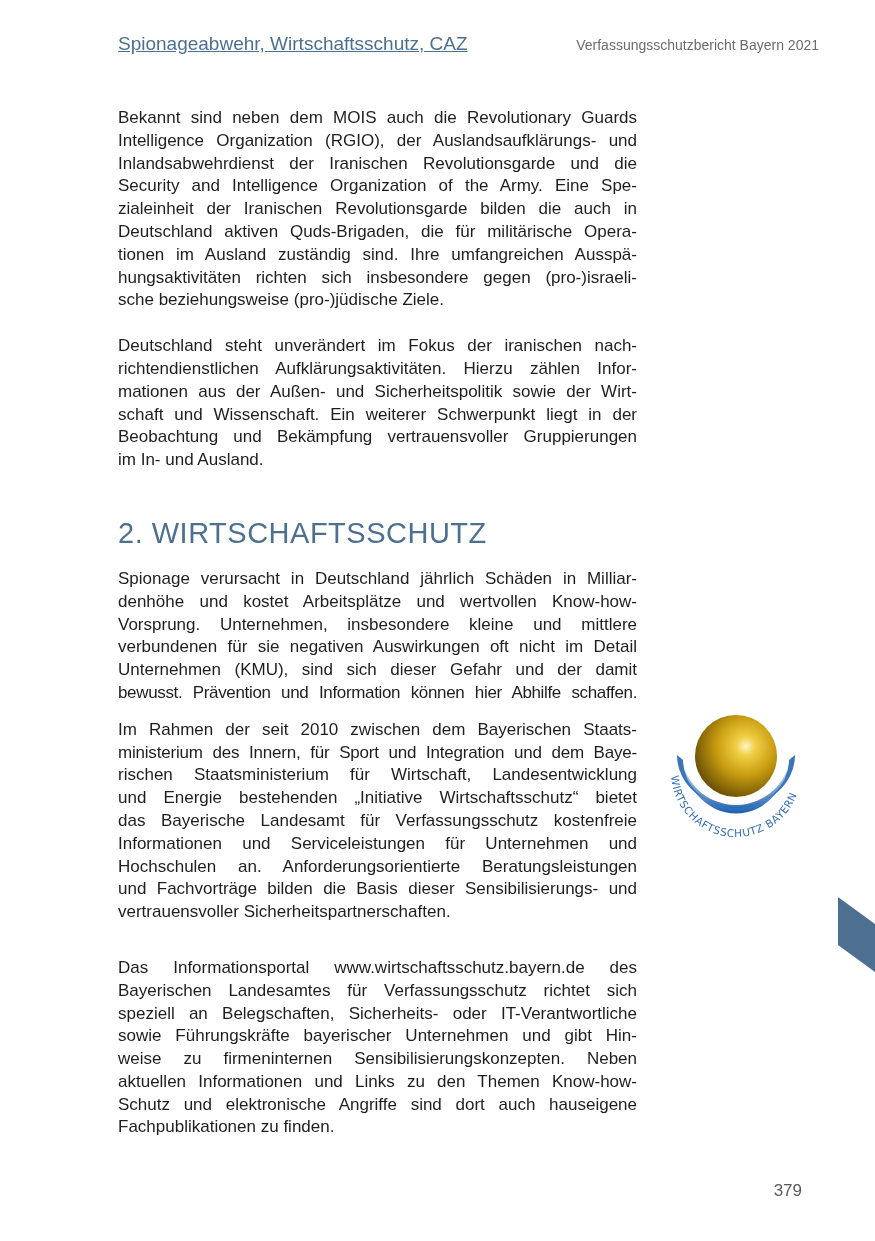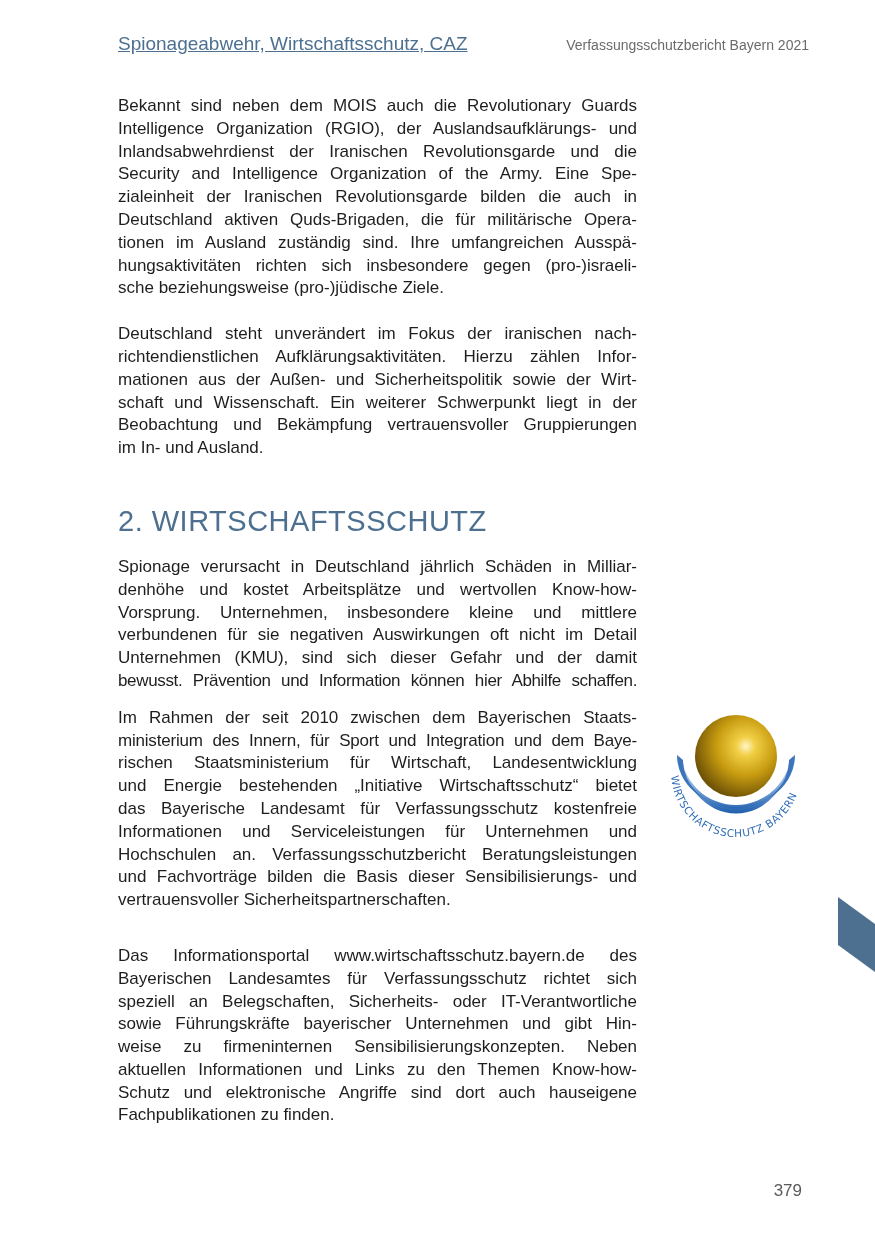--- a/index.html
+++ b/index.html
@@ -20,21 +20,21 @@
       left: 118px;
       top: 33px;
       font-size: 19px;
       color: #4e7090;
       letter-spacing: 0px;
       white-space: nowrap;
       text-decoration: underline;
     }
     .running-head-right {
       position: absolute;
-      right: 66px;
+      right: 56px;
       top: 37px;
       font-size: 14px;
       color: #6b6b6b;
       white-space: nowrap;
     }
     .content {
       position: absolute;
       left: 118px;
       top: 95px;
       width: 519px;
@@ -49,21 +49,21 @@
     }
     .para .line {
       display: block;
       text-align: justify;
       text-align-last: justify;
       white-space: nowrap;
     }
     .para .line.last {
       text-align-last: left;
     }
-    .para.p1 { margin-top: 0; }
+    .para.p1 { margin-top: 12px; }
     .para.p2 { margin-top: 23px; }
     .section-heading {
       margin: 46px 0 0 0;
       font-size: 29px;
       font-weight: normal;
       color: #4e7090;
       letter-spacing: 0.5px;
       line-height: 30px;
     }
     .para.p3 { margin-top: 20px; }
@@ -134,21 +134,21 @@
       <span class="line" style="letter-spacing:-0.35px">bewusst. Prävention und Information können hier Abhilfe schaffen.</span>
     </p>
 
     <p class="para p4">
       <span class="line">Im Rahmen der seit 2010 zwischen dem Bayerischen Staats-</span>
       <span class="line" style="letter-spacing:-0.2px">ministerium des Innern, für Sport und Integration und dem Baye-</span>
       <span class="line">rischen Staatsministerium für Wirtschaft, Landesentwicklung</span>
       <span class="line">und Energie bestehenden „Initiative Wirtschaftsschutz“ bietet</span>
       <span class="line">das Bayerische Landesamt für Verfassungsschutz kostenfreie</span>
       <span class="line">Informationen und Serviceleistungen für Unternehmen und</span>
-      <span class="line">Hochschulen an. Verfassungsschutzbericht Beratungsleistungen</span>
+      <span class="line">Hochschulen an. Anforderungsorientierte Beratungsleistungen</span>
       <span class="line">und Fachvorträge bilden die Basis dieser Sensibilisierungs- und</span>
       <span class="line last">vertrauensvoller Sicherheitspartnerschaften.</span>
     </p>
 
     <p class="para p5">
       <span class="line">Das Informationsportal www.wirtschaftsschutz.bayern.de des</span>
       <span class="line">Bayerischen Landesamtes für Verfassungsschutz richtet sich</span>
       <span class="line">speziell an Belegschaften, Sicherheits- oder IT-Verantwortliche</span>
       <span class="line">sowie Führungskräfte bayerischer Unternehmen und gibt Hin-</span>
       <span class="line">weise zu firmeninternen Sensibilisierungskonzepten. Neben</span>

